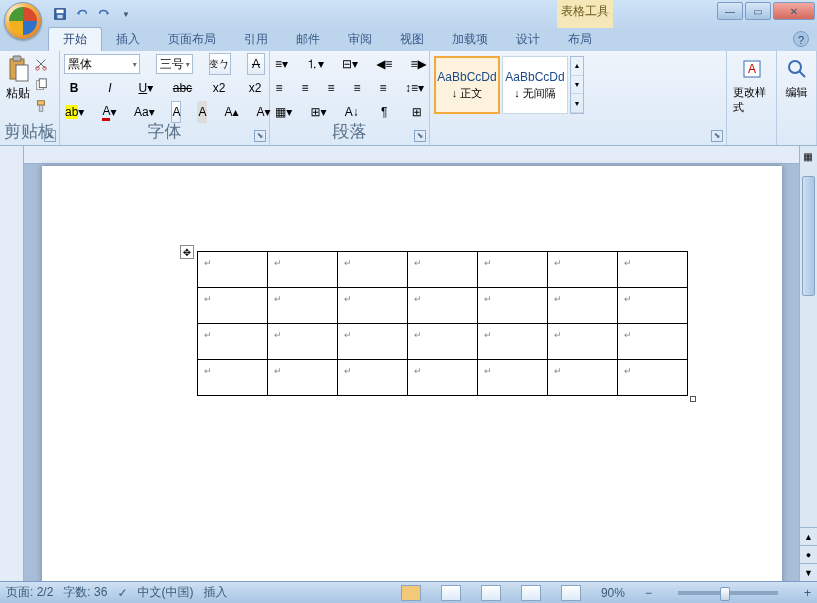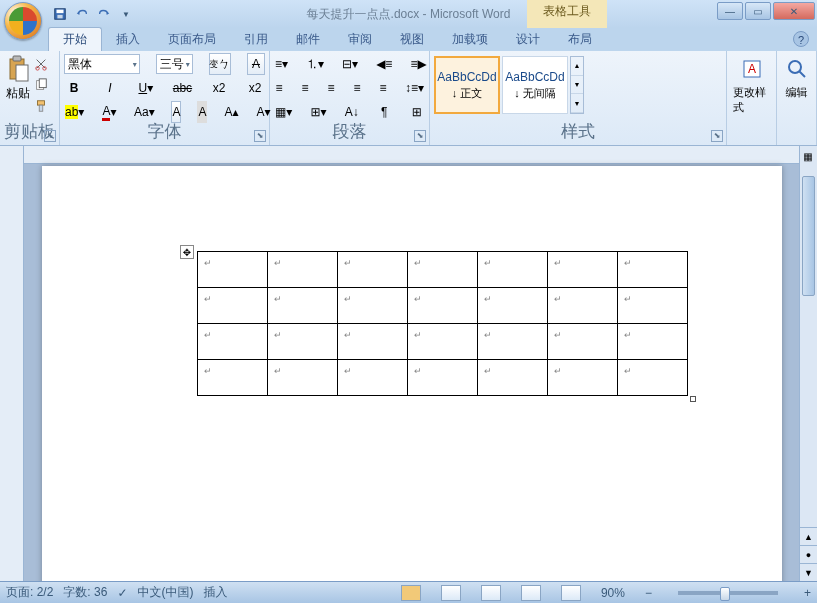--- a/index.html
+++ b/index.html
@@ -4,21 +4,21 @@
 <style>
 *{box-sizing:border-box;margin:0;padding:0;font-family:"Microsoft YaHei","SimSun",Arial,sans-serif;font-size:12px;}
 body{width:817px;height:603px;overflow:hidden;background:#bcd5ed;}
 .titlebar{height:28px;background:linear-gradient(#cfe3f7,#bcd5ed);display:flex;align-items:center;position:relative;}
 .office-btn{width:38px;height:38px;position:absolute;left:4px;top:2px;z-index:10;border-radius:50%;background:radial-gradient(circle at 30% 30%,#fff,#f7b94a 40%,#d46a1c);border:1px solid #7a9cc6;box-shadow:0 1px 2px rgba(0,0,0,.3);}
 .office-btn::before{content:"";position:absolute;inset:4px;border-radius:50%;background:conic-gradient(#d94a2e 0 90deg,#2e72c9 90deg 180deg,#f2b01e 180deg 270deg,#4a9b35 270deg 360deg);}
 .qat{display:flex;gap:2px;margin-left:50px;align-items:center;}
 .qat-btn{width:20px;height:20px;display:flex;align-items:center;justify-content:center;border-radius:2px;}
 .qat-btn svg{width:14px;height:14px;}
 .title-text{position:absolute;left:50%;transform:translateX(-50%);color:#6b7f94;font-size:12px;}
-.context-tab{position:absolute;right:210px;top:0;background:#f4e7b8;color:#6b5a1e;padding:3px 16px;height:36px;border-radius:0 0 3px 3px;}
+.context-tab{position:absolute;right:204px;top:0;background:#f4e7b8;color:#6b5a1e;padding:3px 4px;height:36px;border-radius:0 0 3px 3px;}
 .win-controls{position:absolute;right:2px;top:2px;display:flex;gap:2px;}
 .win-btn{width:26px;height:18px;background:linear-gradient(#d7e7f7,#a8c5e4);border:1px solid #7a9cc6;border-radius:2px;display:flex;align-items:center;justify-content:center;font-size:10px;color:#3a5a7a;}
 .win-btn.close{width:42px;background:linear-gradient(#f4a8a1,#d46a5e);}
 .tabs-row{height:23px;display:flex;align-items:flex-end;padding-left:48px;background:linear-gradient(#bcd5ed,#bcd5ed);position:relative;}
 .tab{padding:3px 14px;color:#3a5a8a;cursor:default;font-size:12px;}
 .tab.active{background:#eef4fb;border-radius:3px 3px 0 0;border:1px solid #9ab5d4;border-bottom:none;color:#2a4a7a;}
 .help-btn{position:absolute;right:8px;top:3px;width:16px;height:16px;border-radius:50%;background:#a8c5e4;color:#2a4a7a;text-align:center;font-size:11px;line-height:16px;border:1px solid #7a9cc6;}
 .ribbon{height:95px;background:linear-gradient(#eef4fb,#dce9f7);border-bottom:1px solid #9ab5d4;display:flex;}
 .group{border-right:1px solid #b8cde4;padding:2px 4px 0 4px;display:flex;flex-direction:column;position:relative;}
 .group-label{position:absolute;bottom:2px;left:0;right:0;text-align:center;color:#5a728a;font-size:17px;}
@@ -89,21 +89,20 @@
         </svg>
       </div>
     <div class="qat-btn">
         <svg viewBox="0 0 16 16">
           <path d="M12 8 Q12 4 7 4 Q3 4 3 8" fill="none" stroke="#3b6db5" stroke-width="1.5"></path>
           <path d="M14 7 L11 5 L11 9 Z" fill="#3b6db5"></path>
         </svg>
       </div>
     <div class="qat-btn" style="font-size:8px;color:#3a5a7a;">▼</div>
   </div>
-  <div class="title-text">每天提升一点点.docx - Microsoft Word</div>
   <div class="context-tab">表格工具</div>
   <div class="win-controls">
     <div class="win-btn">—</div>
     <div class="win-btn">▭</div>
     <div class="win-btn close">✕</div>
   </div>
 </div>
 
 <div class="tabs-row">
   <div class="tab active">开始</div>
@@ -222,21 +221,20 @@
       <div class="style-item">
         <div class="style-preview">AaBbCcDd</div>
         <div class="style-name">↓ 无间隔</div>
       </div>
       <div class="gallery-spin">
           <div>▲</div>
           <div>▼</div>
           <div>▼</div>
         </div>
     </div>
-    <div class="group-label">样式</div>
     <div class="group-launcher">⬊</div>
   </div>
 
   <div class="group change-styles">
     <div class="big-btn" style="height:72px;">
       <svg viewBox="0 0 24 24">
           <rect x="4" y="4" width="16" height="16" fill="#fff" stroke="#3b6db5"></rect>
           <text x="12" y="16" text-anchor="middle" font-size="12" fill="#c00">A</text>
         </svg>
       <span style="font-size:11px;text-align:left;">更改样式</span>

